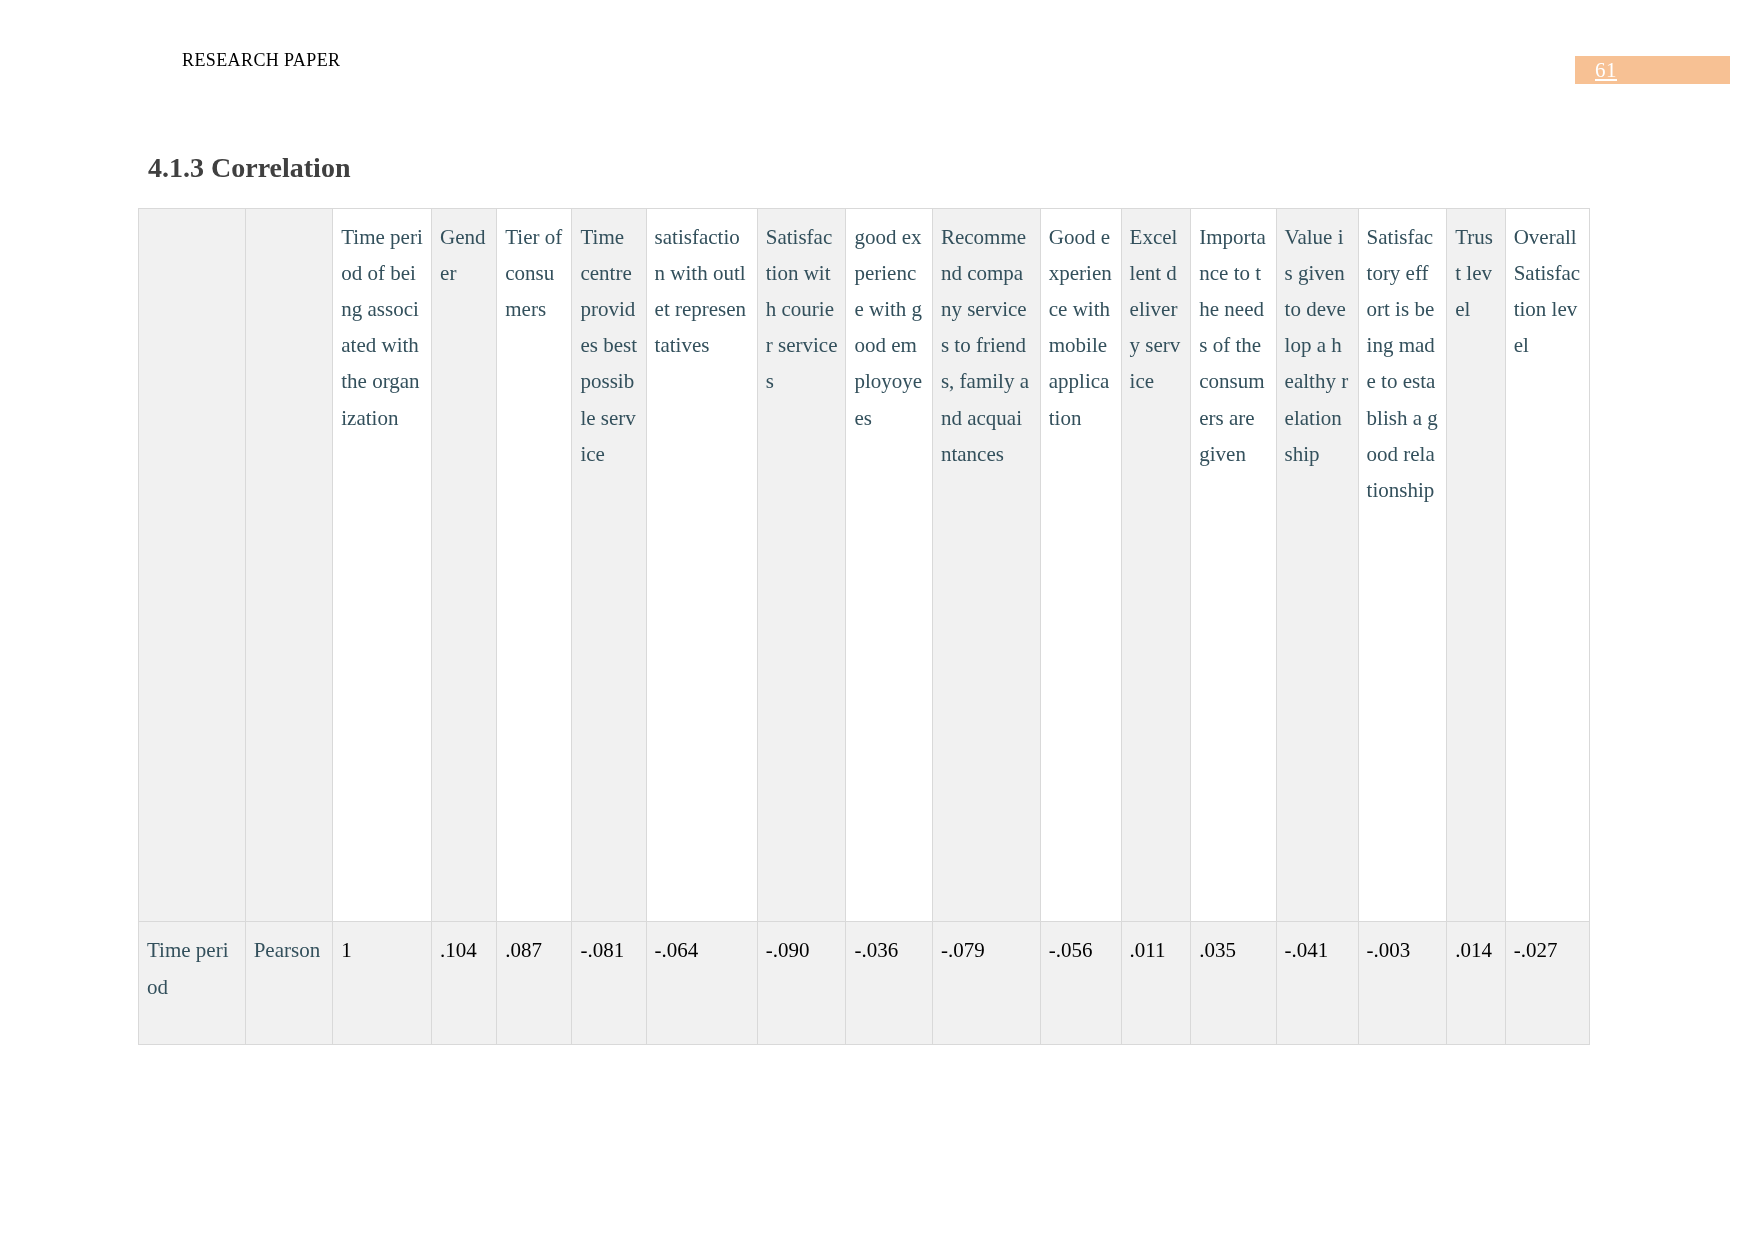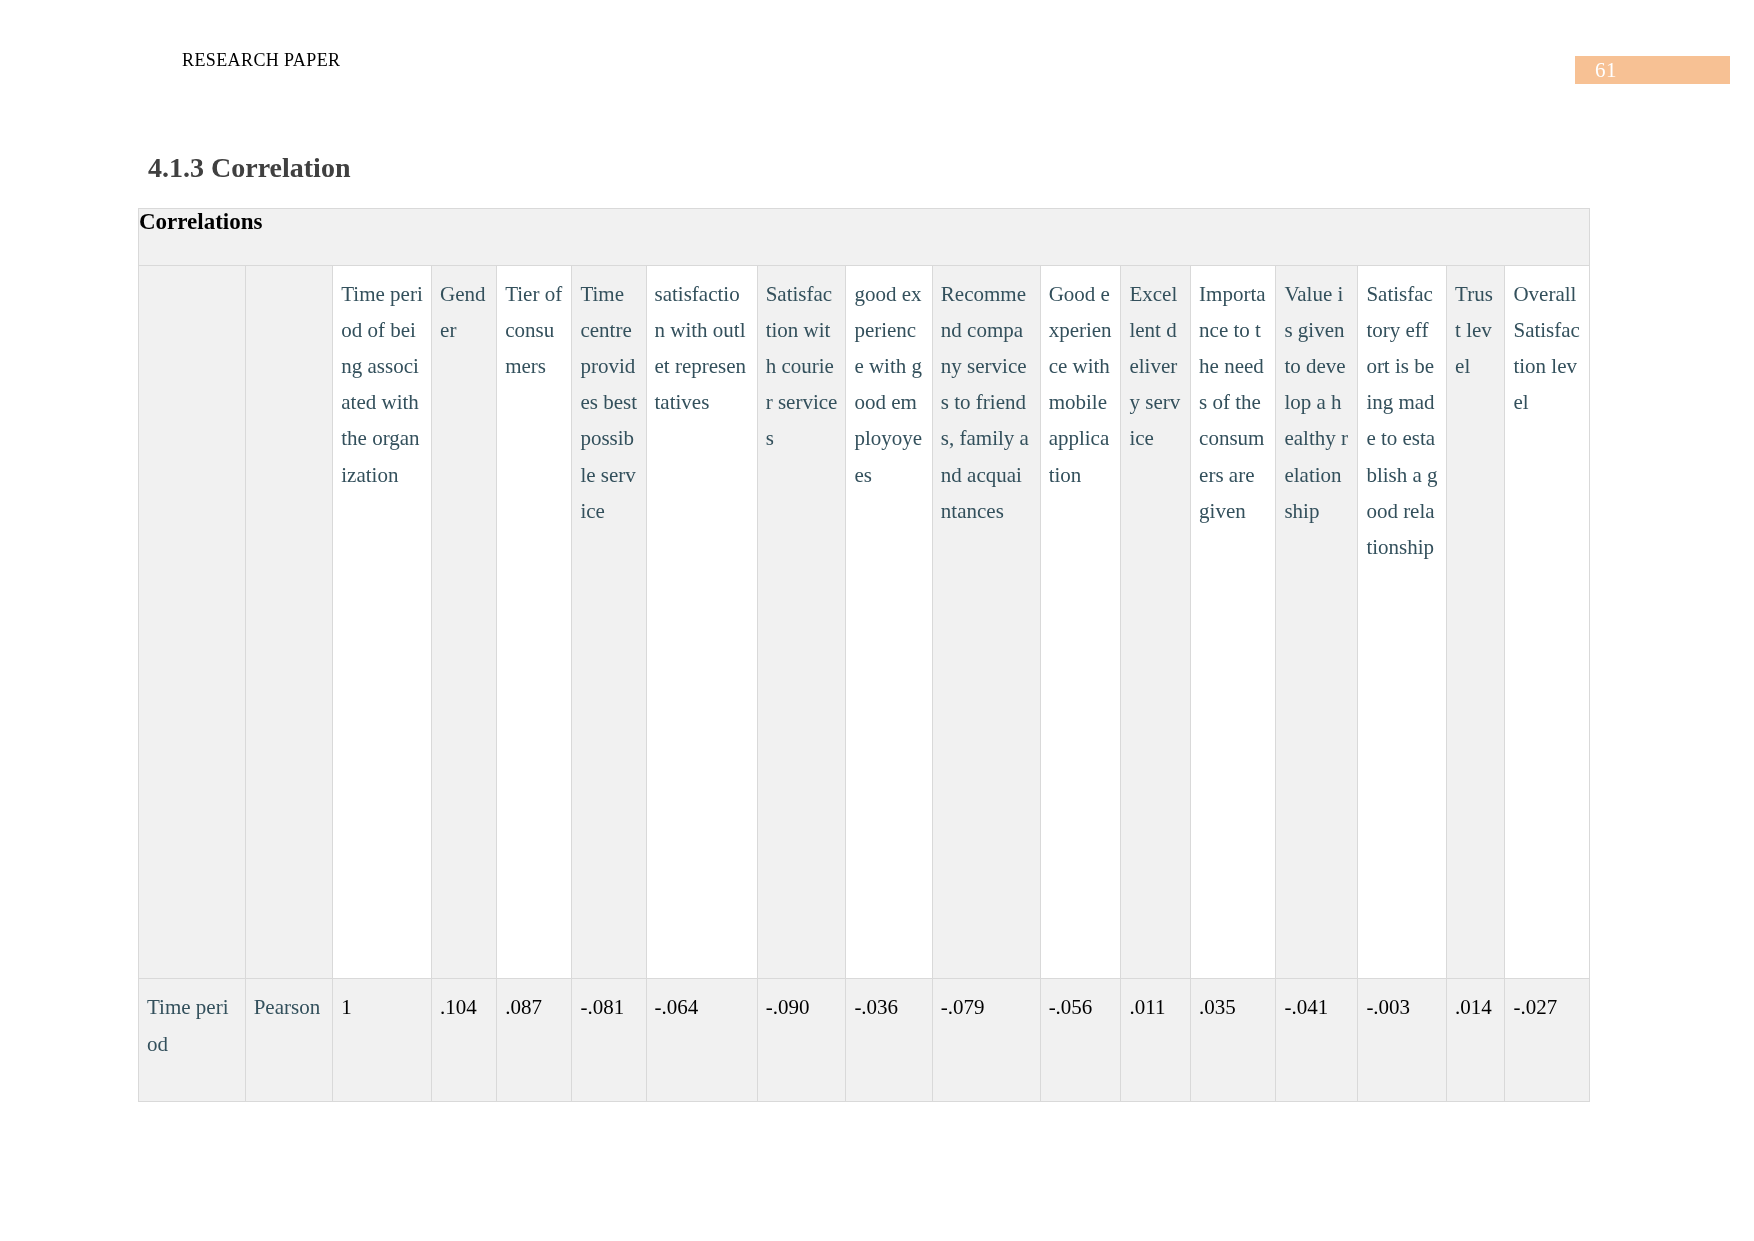--- a/index.html
+++ b/index.html
@@ -40,20 +40,21 @@
     top: 6px;
     width: 155px;
     height: 28px;
     background: #f7c194;
     color: #ffffff;
     font-size: 21px;
     line-height: 28px;
     padding-left: 20px;
     box-sizing: border-box;
     letter-spacing: 0.5px;
+    text-decoration: underline;
   }
 
   
   .section-heading {
     position: absolute;
     left: 148px;
     top: 152px;
     font-size: 28px;
     font-weight: bold;
     color: #404040;
@@ -159,25 +160,20 @@
       <col style="width:72px">
       <col style="width:62px">
       <col style="width:76px">
       <col style="width:73px">
       <col style="width:79px">
       <col style="width:52px">
       <col style="width:75px">
     </colgroup>
 
     <tbody>
-      <tr>
-        <td class="caption-cell" colspan="17">
-          <span class="caption-text">Correlations</span>
-        </td>
-      </tr>
 
       <tr class="head-row">
         <td class="corner-a"></td>
         <td class="corner-b"></td>
         <td>
           <span class="cellspan">Time period of being associated with the organization</span>
         </td>
         <td class="shade">
           <span class="cellspan">Gender</span>
         </td>

